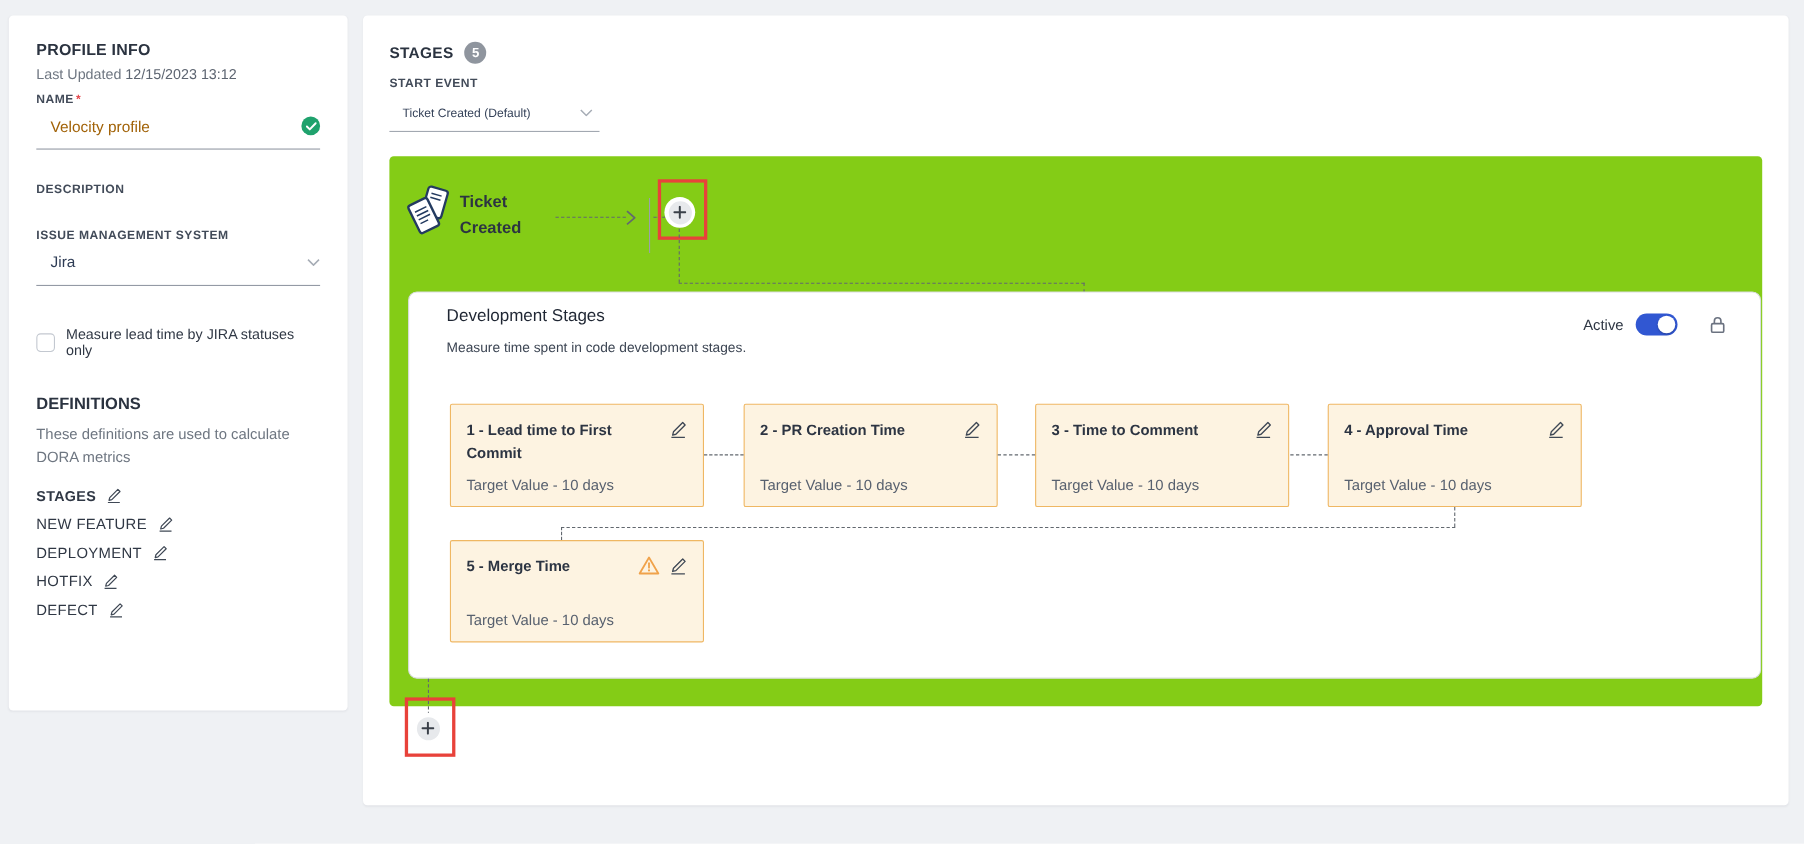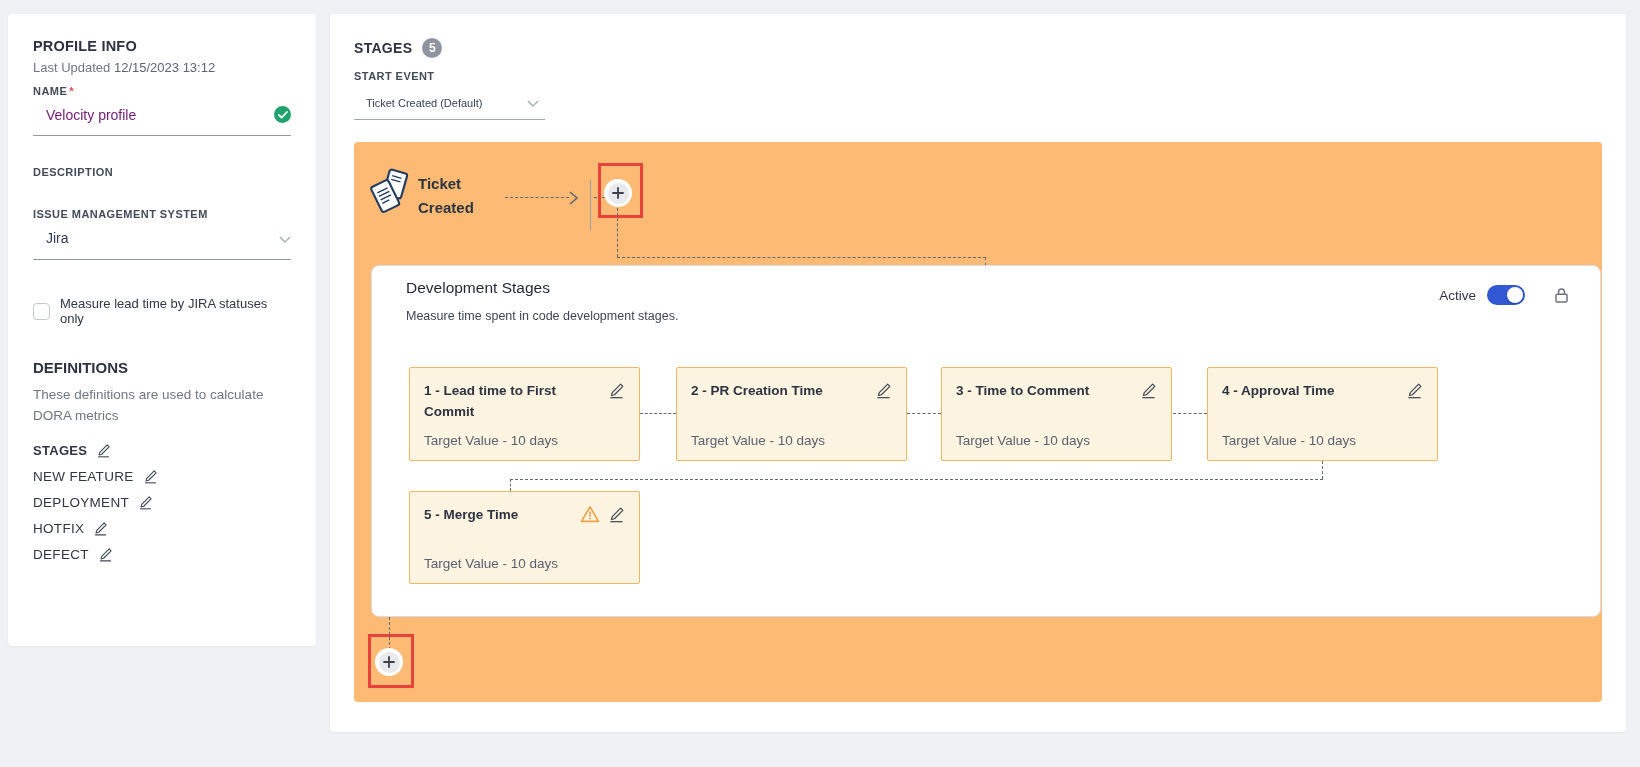--- a/index.html
+++ b/index.html
@@ -15,21 +15,21 @@
 
   
   .sidebar { left:8px; top:14px; width:308px; height:632px; padding:24px 25px; overflow:hidden; }
   .sb-title { font-size:14.5px; font-weight:700; color:#2b3340; letter-spacing:.2px; }
   .sb-updated { margin-top:6px; font-size:13px; color:#6e7681; }
   .sb-updated .val { color:#5d6571; }
   .fld-label { margin-top:10px; font-size:11px; font-weight:700; letter-spacing:.45px; color:#424b59; }
   .req { color:#e5484d; margin-left:2px; }
   .fld-row { margin-top:9px; padding:0 0 12px 13px; border-bottom:1px solid #949aa5;
              display:flex; align-items:center; justify-content:space-between; }
-  .fld-row .value { font-size:14px; color:#701a75; }
+  .fld-row .value { font-size:14px; color:#a16207; }
   .fld-row.select .value { color:#2e3c55; }
   .fld-row.desc { padding-bottom:10px; align-items:flex-end; }
   .fld-row.desc .value { color:#434c5a; font-size:13.5px; }
   .mt30 { margin-top:30px; }
   .check-circle { width:17px; height:17px; border-radius:50%; background:#1fa26d; display:flex; align-items:center; justify-content:center; flex:none; }
   .cb-row { margin-top:36px; display:flex; align-items:center; gap:10px; }
   .checkbox { width:17px; height:17px; border:1.5px solid #c3c8d0; border-radius:4px; background:#fff; flex:none; }
   .cb-label { font-size:13px; color:#2f3744; }
   .defs-title { margin-top:33px; font-size:15px; font-weight:700; color:#2b3340; }
   .defs-sub { margin-top:8px; font-size:13.5px; line-height:21px; color:#6e7681; width:250px; }
@@ -42,21 +42,21 @@
   .main-panel { left:330px; top:14px; width:1296px; height:718px; padding:24px; }
   .stages-head { display:flex; align-items:center; gap:10px; }
   .stages-head .t { font-size:14px; font-weight:700; letter-spacing:.3px; color:#2b3340; }
   .badge { width:20px; height:20px; border-radius:50%; background:#8f959e; color:#fff; font-size:12px; font-weight:700;
            display:flex; align-items:center; justify-content:center; }
   .start-event-label { margin-top:12px; font-size:11px; font-weight:700; letter-spacing:.45px; color:#424b59; }
   .start-select { margin-top:9px; width:191px; padding:6px 6px 10px 12px; border-bottom:1px solid #a2a8b1;
                   display:flex; align-items:center; justify-content:space-between; font-size:11px; color:#36435a;gap:41px; }
 
   
-  .flow { position:absolute; left:24px; top:128px; width:1248px; height:560px; background:#fdba74; border-radius:4px; }
+  .flow { position:absolute; left:24px; top:128px; width:1248px; height:500px; background:#84cc16; border-radius:4px; }
   .dash-h { position:absolute; border-top:1.5px dashed #62686f; height:0; }
   .dash-v { position:absolute; border-left:1.5px dashed #62686f; width:0; }
   .solid-v { position:absolute; left:236px; top:38px; height:50px; width:0; border-left:1.5px solid #9ba0a8; }
 
   .start-icon { position:absolute; left:12px; top:24px; }
   .start-text { position:absolute; left:64px; top:30px; font-size:15px; font-weight:700; line-height:24px; color:#2c3442; }
 
   .red-box { position:absolute; border:3px solid #e8423a; }
   .red-box.top { left:244px; top:21px; width:45px; height:55px; }
   .red-box.bottom { left:14px; top:492px; width:46px; height:54px; }

